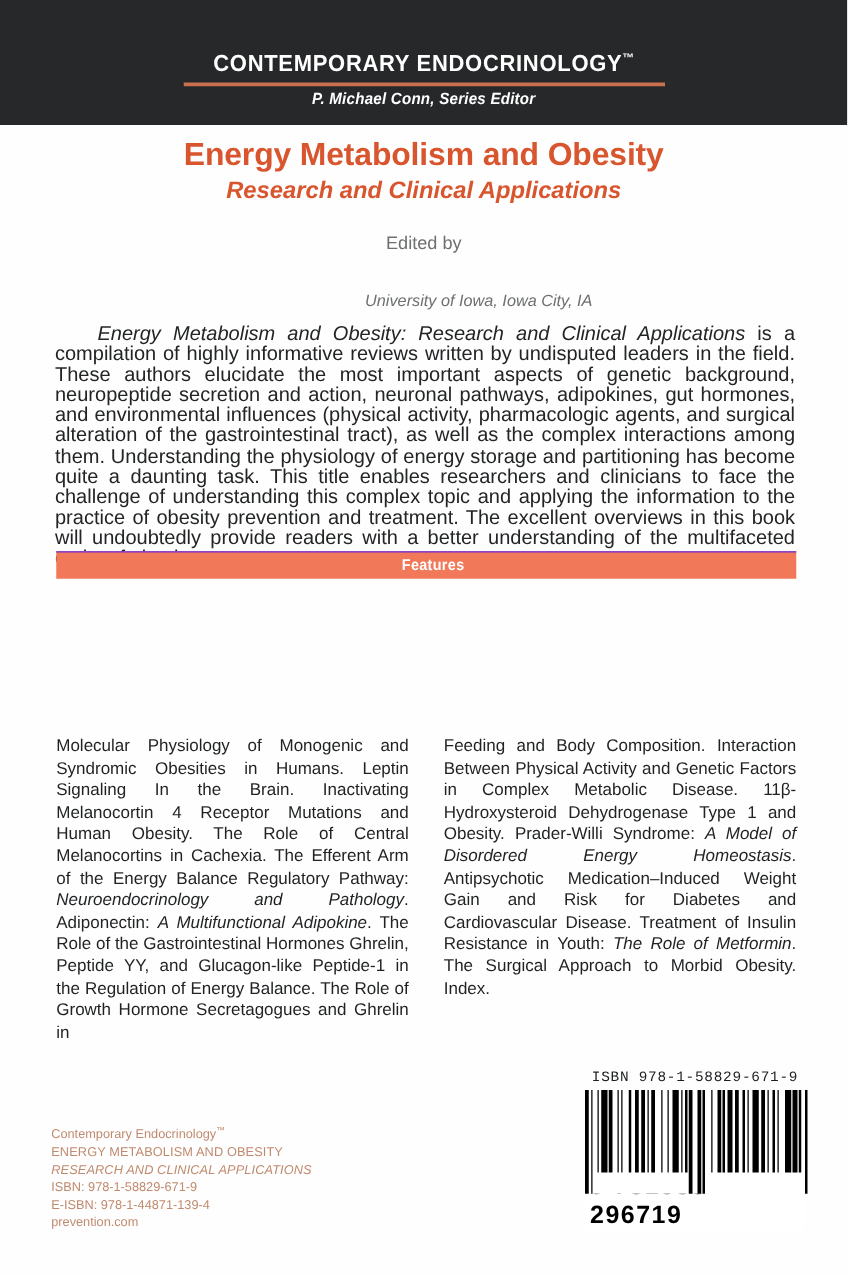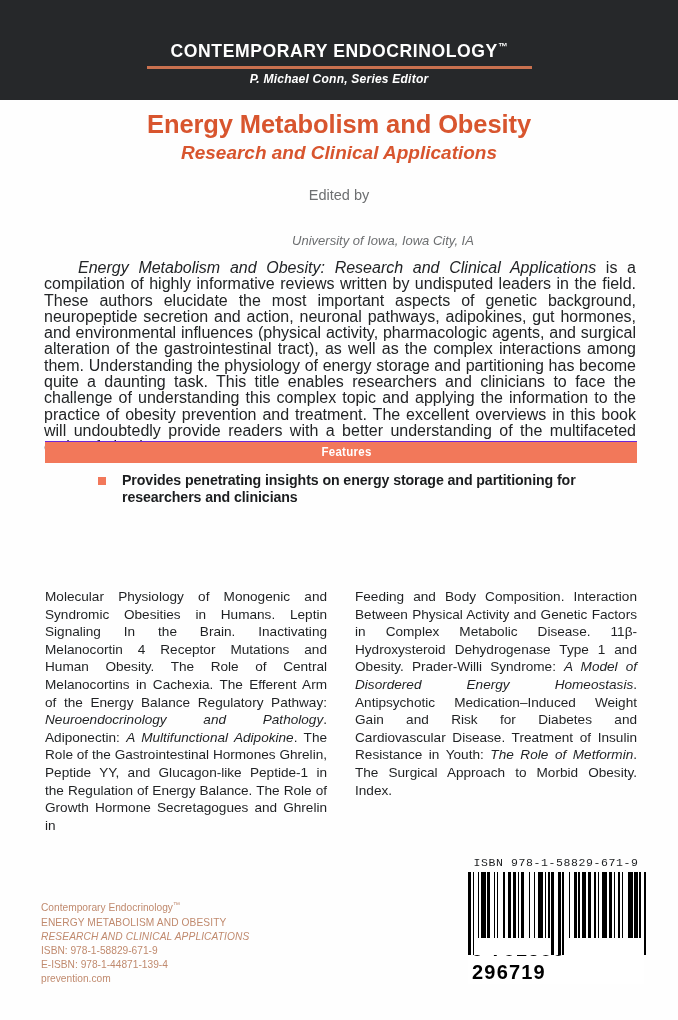--- a/index.html
+++ b/index.html
@@ -262,24 +262,20 @@
 
   <div class="description">
     <i>Energy Metabolism and Obesity: Research and Clinical Applications</i><span> is a compilation of highly informative reviews written by undisputed leaders in the field. These authors elucidate the most important aspects of genetic background, neuropeptide secretion and action, neuronal pathways, adipokines, gut hormones, and environmental influences (physical activity, pharmacologic agents, and surgical alteration of the gastrointestinal tract), as well as the complex interactions among them. Understanding the physiology of energy storage and partitioning has become quite a daunting task. This title enables researchers and clinicians to face the challenge of understanding this complex topic and applying the information to the practice of obesity prevention and treatment. The excellent overviews in this book will undoubtedly provide readers with a better understanding of the multifaceted entity of obesity.</span>
   </div>
 
   <div class="section-bar" id="features-bar">
     <div class="section-bar-label">Features</div>
   </div>
 
   <div class="features-list">
-    <div class="feature-item">
-      <span class="feature-bullet"></span>
-      <span>Provides penetrating insights on energy storage and partitioning for researchers and clinicians</span>
-    </div>
   </div>
 
 
   <div class="contents-cols">
     <div class="contents-col" id="contents-left"><span>Molecular Physiology of Monogenic and Syndromic Obesities in Humans. Leptin Signaling In the Brain. Inactivating Melanocortin 4 Receptor Mutations and Human Obesity. The Role of Central Melanocortins in Cachexia. The Efferent Arm of the Energy Balance Regulatory Pathway: </span><i>Neuroendocrinology and Pathology</i><span>. Adiponectin: </span><i>A Multifunctional Adipokine</i><span>. The Role of the Gastrointestinal Hormones Ghrelin, Peptide YY, and Glucagon-like Peptide-1 in the Regulation of Energy Balance. The Role of Growth Hormone Secretagogues and Ghrelin in</span></div>
     <div class="contents-col" id="contents-right"><span>Feeding and Body Composition. Interaction Between Physical Activity and Genetic Factors in Complex Metabolic Disease. 11β-Hydroxysteroid Dehydrogenase Type 1 and Obesity. Prader-Willi Syndrome: </span><i>A Model of Disordered Energy Homeostasis</i><span>. Antipsychotic Medication–Induced Weight Gain and Risk for Diabetes and Cardiovascular Disease. Treatment of Insulin Resistance in Youth: </span><i>The Role of Metformin</i><span>. The Surgical Approach to Morbid Obesity. Index.</span></div>
   </div>
 
   <div class="pub-info">
     <div><span>Contemporary Endocrinology</span><span class="tm">™</span></div>

